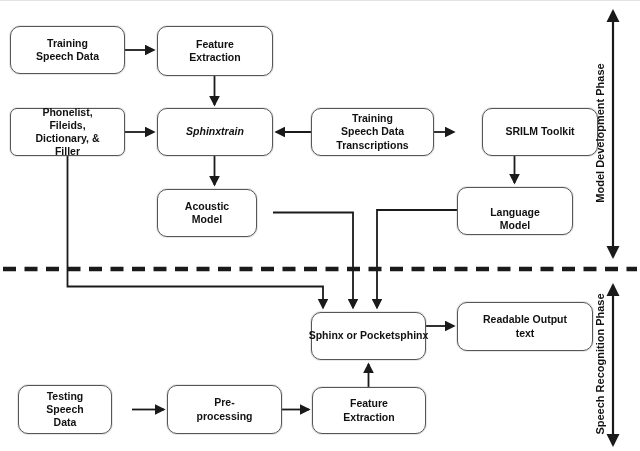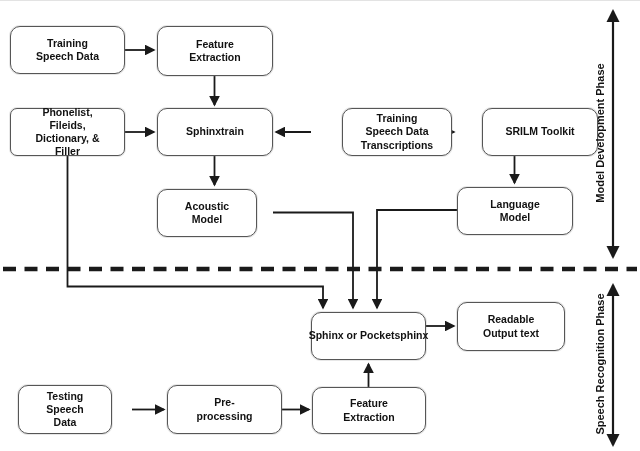--- a/index.html
+++ b/index.html
@@ -35,27 +35,27 @@
     font-weight: bold;
     font-size: 10.5px;
     line-height: 1.25;
     color: #111111;
     padding: 2px 20px;
   }
   .node.nowrap { white-space: nowrap; padding: 10px 0; }
   #n-tsd   { left: 10px;  top: 25px;  width: 115px; height: 48px; }
   #n-fet   { left: 157px; top: 25px;  width: 116px; height: 50px; }
   #n-phon  { left: 10px;  top: 107px; width: 115px; height: 48px; border-radius: 7px; }
-  #n-sphx  { left: 157px; top: 107px; width: 116px; height: 48px; }
-  #n-trans { left: 311px; top: 107px; width: 110px; height: 48px; margin-left: 31px; }
+  #n-sphx  { left: 157px; top: 107px; width: 116px; height: 48px; font-style: italic; }
+  #n-trans { left: 311px; top: 107px; width: 123px; height: 48px; }
   #n-srilm { left: 482px; top: 107px; width: 116px; height: 48px; }
   #n-acou  { left: 157px; top: 188px; width: 100px; height: 48px; }
-  #n-lang  { left: 457px; top: 186px; width: 116px; height: 48px; }
+  #n-lang  { left: 457px; top: 186px; width: 116px; height: 48px; align-items: flex-end; }
   #n-sprec { left: 311px; top: 311px; width: 115px; height: 48px; }
-  #n-read  { left: 457px; top: 301px; width: 108px; height: 49px; }
+  #n-read  { left: 457px; top: 301px; width: 136px; height: 49px; }
   #n-test  { left: 18px;  top: 384px; width: 94px; height: 49px; }
   #n-prep  { left: 167px; top: 384px; width: 115px; height: 49px; }
   #n-feb   { left: 312px; top: 386px; width: 114px; height: 47px; }
   .phase-label {
     position: absolute;
     width: 150px;
     text-align: center;
     font-weight: bold;
     font-size: 11px;
     color: #111111;

